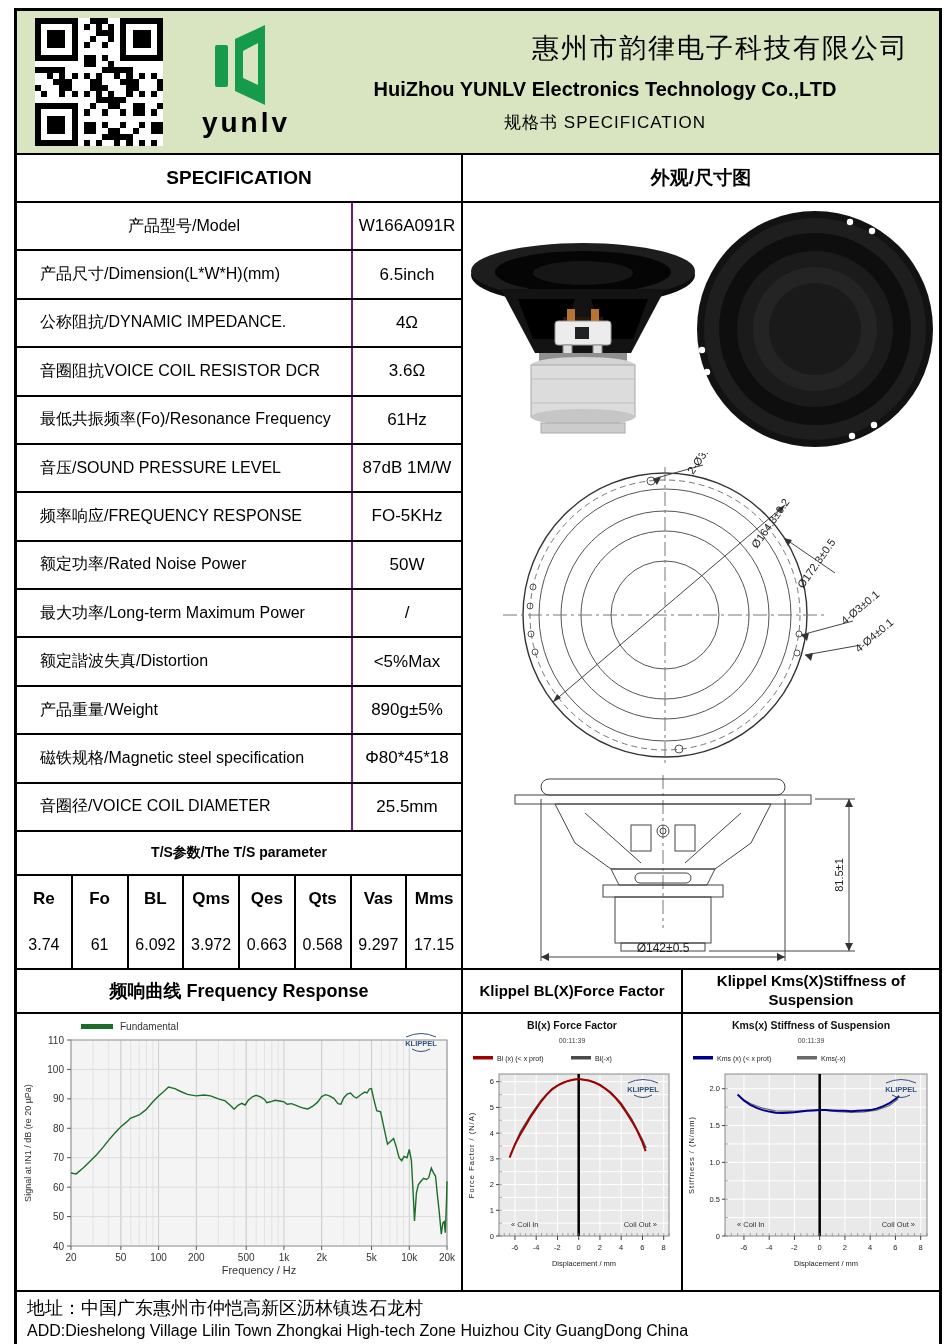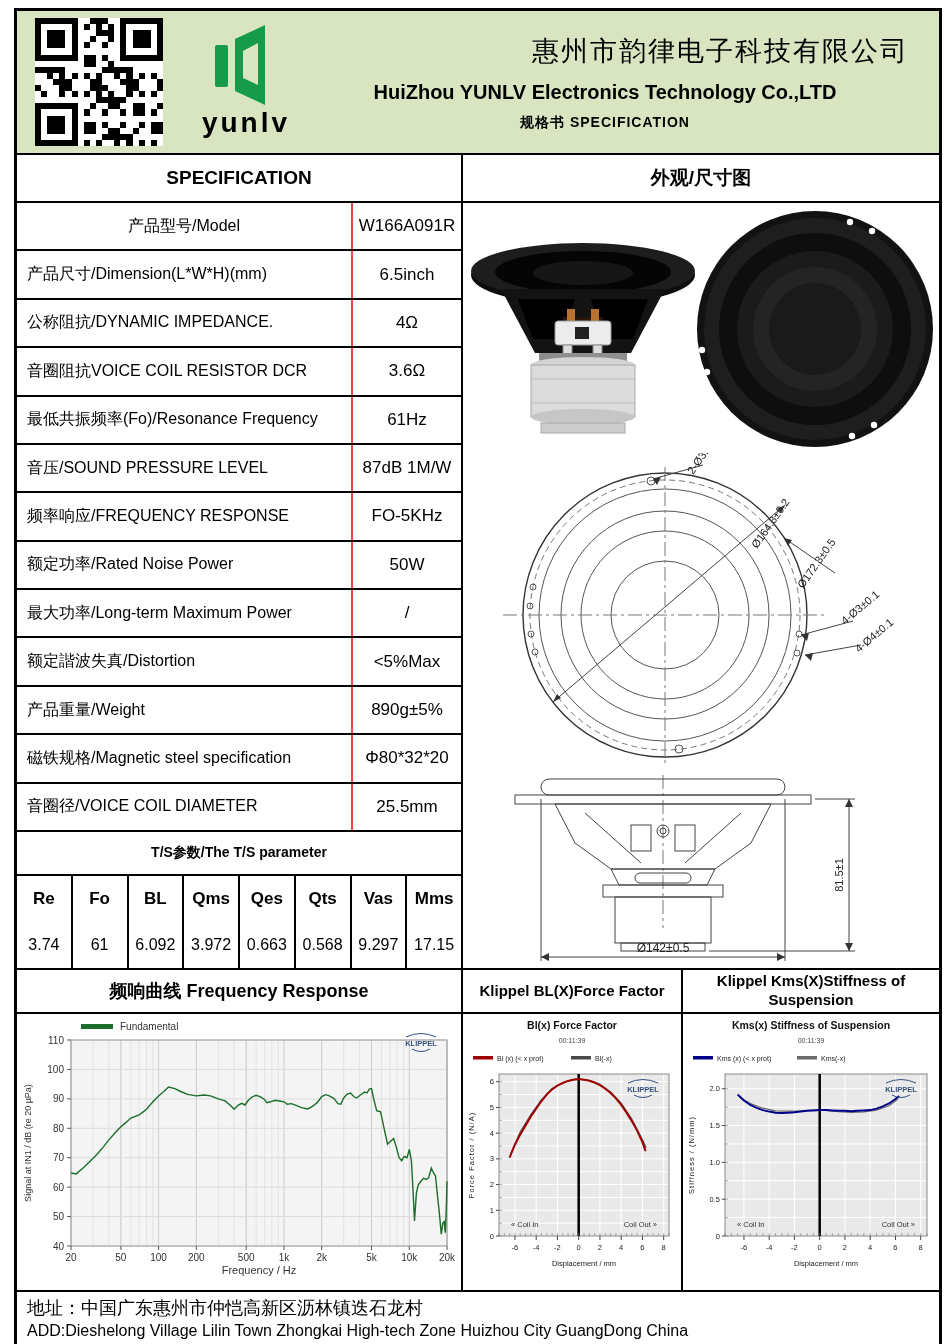--- a/index.html
+++ b/index.html
@@ -6,29 +6,29 @@
   body{width:950px;height:1344px;font-family:"Liberation Sans",sans-serif;color:#000;}
   .sheet{margin:8px 11px 0 14px;width:922px;border:3px solid #000;background:#000;
          display:grid;grid-template-rows:142px 813px 320px 57px;gap:2px;}
   .hdr{background:#d9e5c1;display:flex;align-items:center;}
   .hdr-qr{margin-left:18px;}
   .hdr-logo{margin-left:28px;width:110px;text-align:center;}
   .hdr-logo .logo-word{color:#000000;font-weight:bold;font-size:28px;letter-spacing:3px;margin-top:-2px;text-align:center;}
   .hdr-titles{flex:1;text-align:center;padding-right:30px;}
   .t-cn{font-size:27px;font-weight:500;letter-spacing:2px;text-align:right;}
   .t-en{font-size:20px;font-weight:600;margin-top:12px;}
-  .t-spec{font-size:14px;font-weight:700;margin-top:10px;letter-spacing:1px;}
+  .t-spec{font-size:17px;font-weight:400;margin-top:10px;letter-spacing:1px;}
   .main{display:grid;grid-template-columns:444px 476px;gap:2px;background:#000;}
   .leftcol{display:grid;grid-template-rows:46px 1fr 42px 92px;gap:2px;background:#000;text-align:center;}
   .cell{background:#fff;}
   .sec-title{background:#fff;display:flex;align-items:center;justify-content:center;
              font-weight:bold;font-size:19px;}
   .spec-rows{display:grid;grid-template-rows:repeat(13,1fr);gap:2px;background:#000;}
-  .spec-row{display:grid;grid-template-columns:1fr 108px;gap:2px;background:#ef4444;}
-  .spec-label{background:#fff;display:flex;align-items:center;padding-left:10px;font-size:16px;}
+  .spec-row{display:grid;grid-template-columns:1fr 108px;gap:2px;background:#701a75;}
+  .spec-label{background:#fff;display:flex;align-items:center;padding-left:23px;font-size:16px;}
   .spec-label.center{justify-content:center;padding-left:0;}
   .spec-value{background:#fff;display:flex;align-items:center;justify-content:center;font-size:17px;}
   .ts-grid{display:grid;grid-template-rows:1fr 1fr;gap:0;background:#000;}
   .ts-row{display:grid;grid-template-columns:repeat(8,1fr);gap:2px;background:#000;}
   .ts-cell{background:#fff;display:flex;align-items:center;justify-content:center;font-size:16px;}
   .ts-cell.hd{font-weight:bold;font-size:17px;}
   .rightcol{display:grid;grid-template-rows:46px 1fr;gap:2px;background:#000;}
   .draw-area{background:#fff;display:flex;flex-direction:column;align-items:center;}
   .bottom{display:grid;grid-template-columns:444px 218px 1fr;gap:2px;background:#000;}
   .bcell{background:#000;display:grid;grid-template-rows:42px 1fr;gap:2px;}
@@ -224,21 +224,21 @@
           <div class="spec-row">
             <div class="spec-label">额定諧波失真/Distortion</div>
             <div class="spec-value">&lt;5%Max</div>
           </div>
           <div class="spec-row">
             <div class="spec-label">产品重量/Weight</div>
             <div class="spec-value">890g±5%</div>
           </div>
           <div class="spec-row">
             <div class="spec-label">磁铁规格/Magnetic steel specification</div>
-            <div class="spec-value">Φ80*32*20</div>
+            <div class="spec-value">Φ80*45*18</div>
           </div>
           <div class="spec-row">
             <div class="spec-label">音圈径/VOICE COIL DIAMETER</div>
             <div class="spec-value">25.5mm</div>
           </div>
         </div>
       <div class="sec-title" style="font-size:14px;">T/S参数/The T/S parameter</div>
       <div class="ts-grid">
           <div class="ts-row">
             <div class="ts-cell hd">Re</div>

